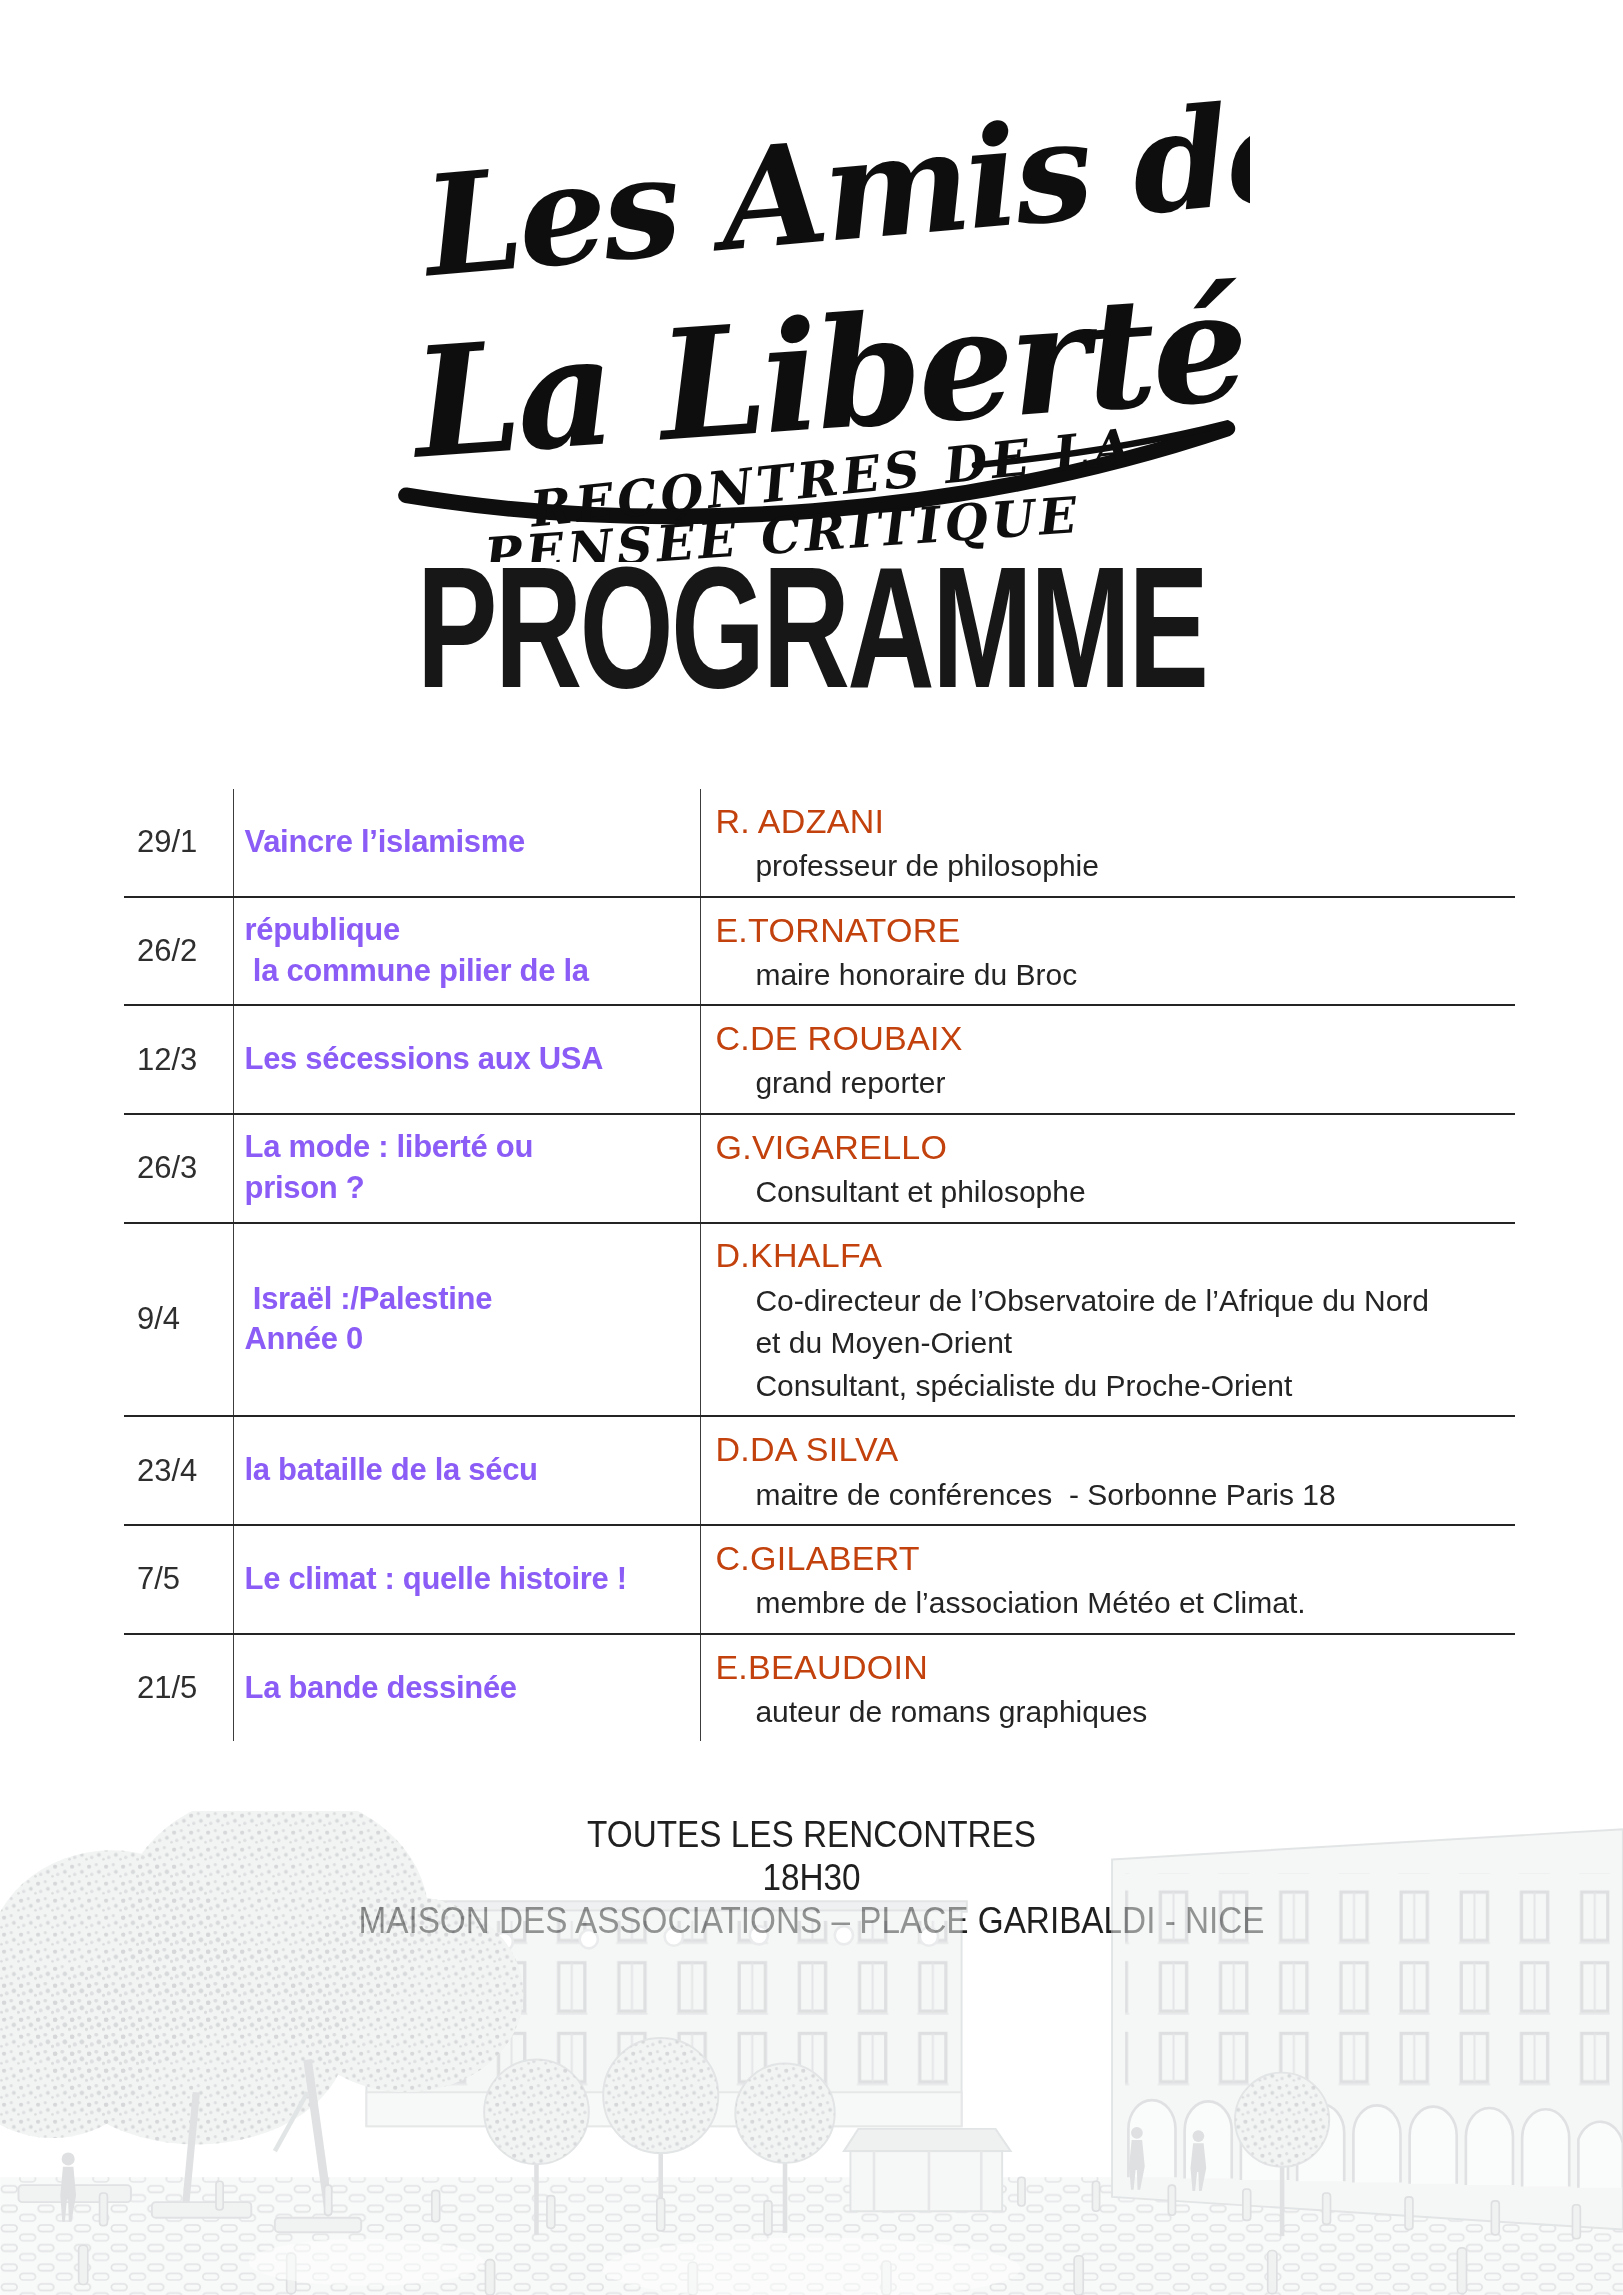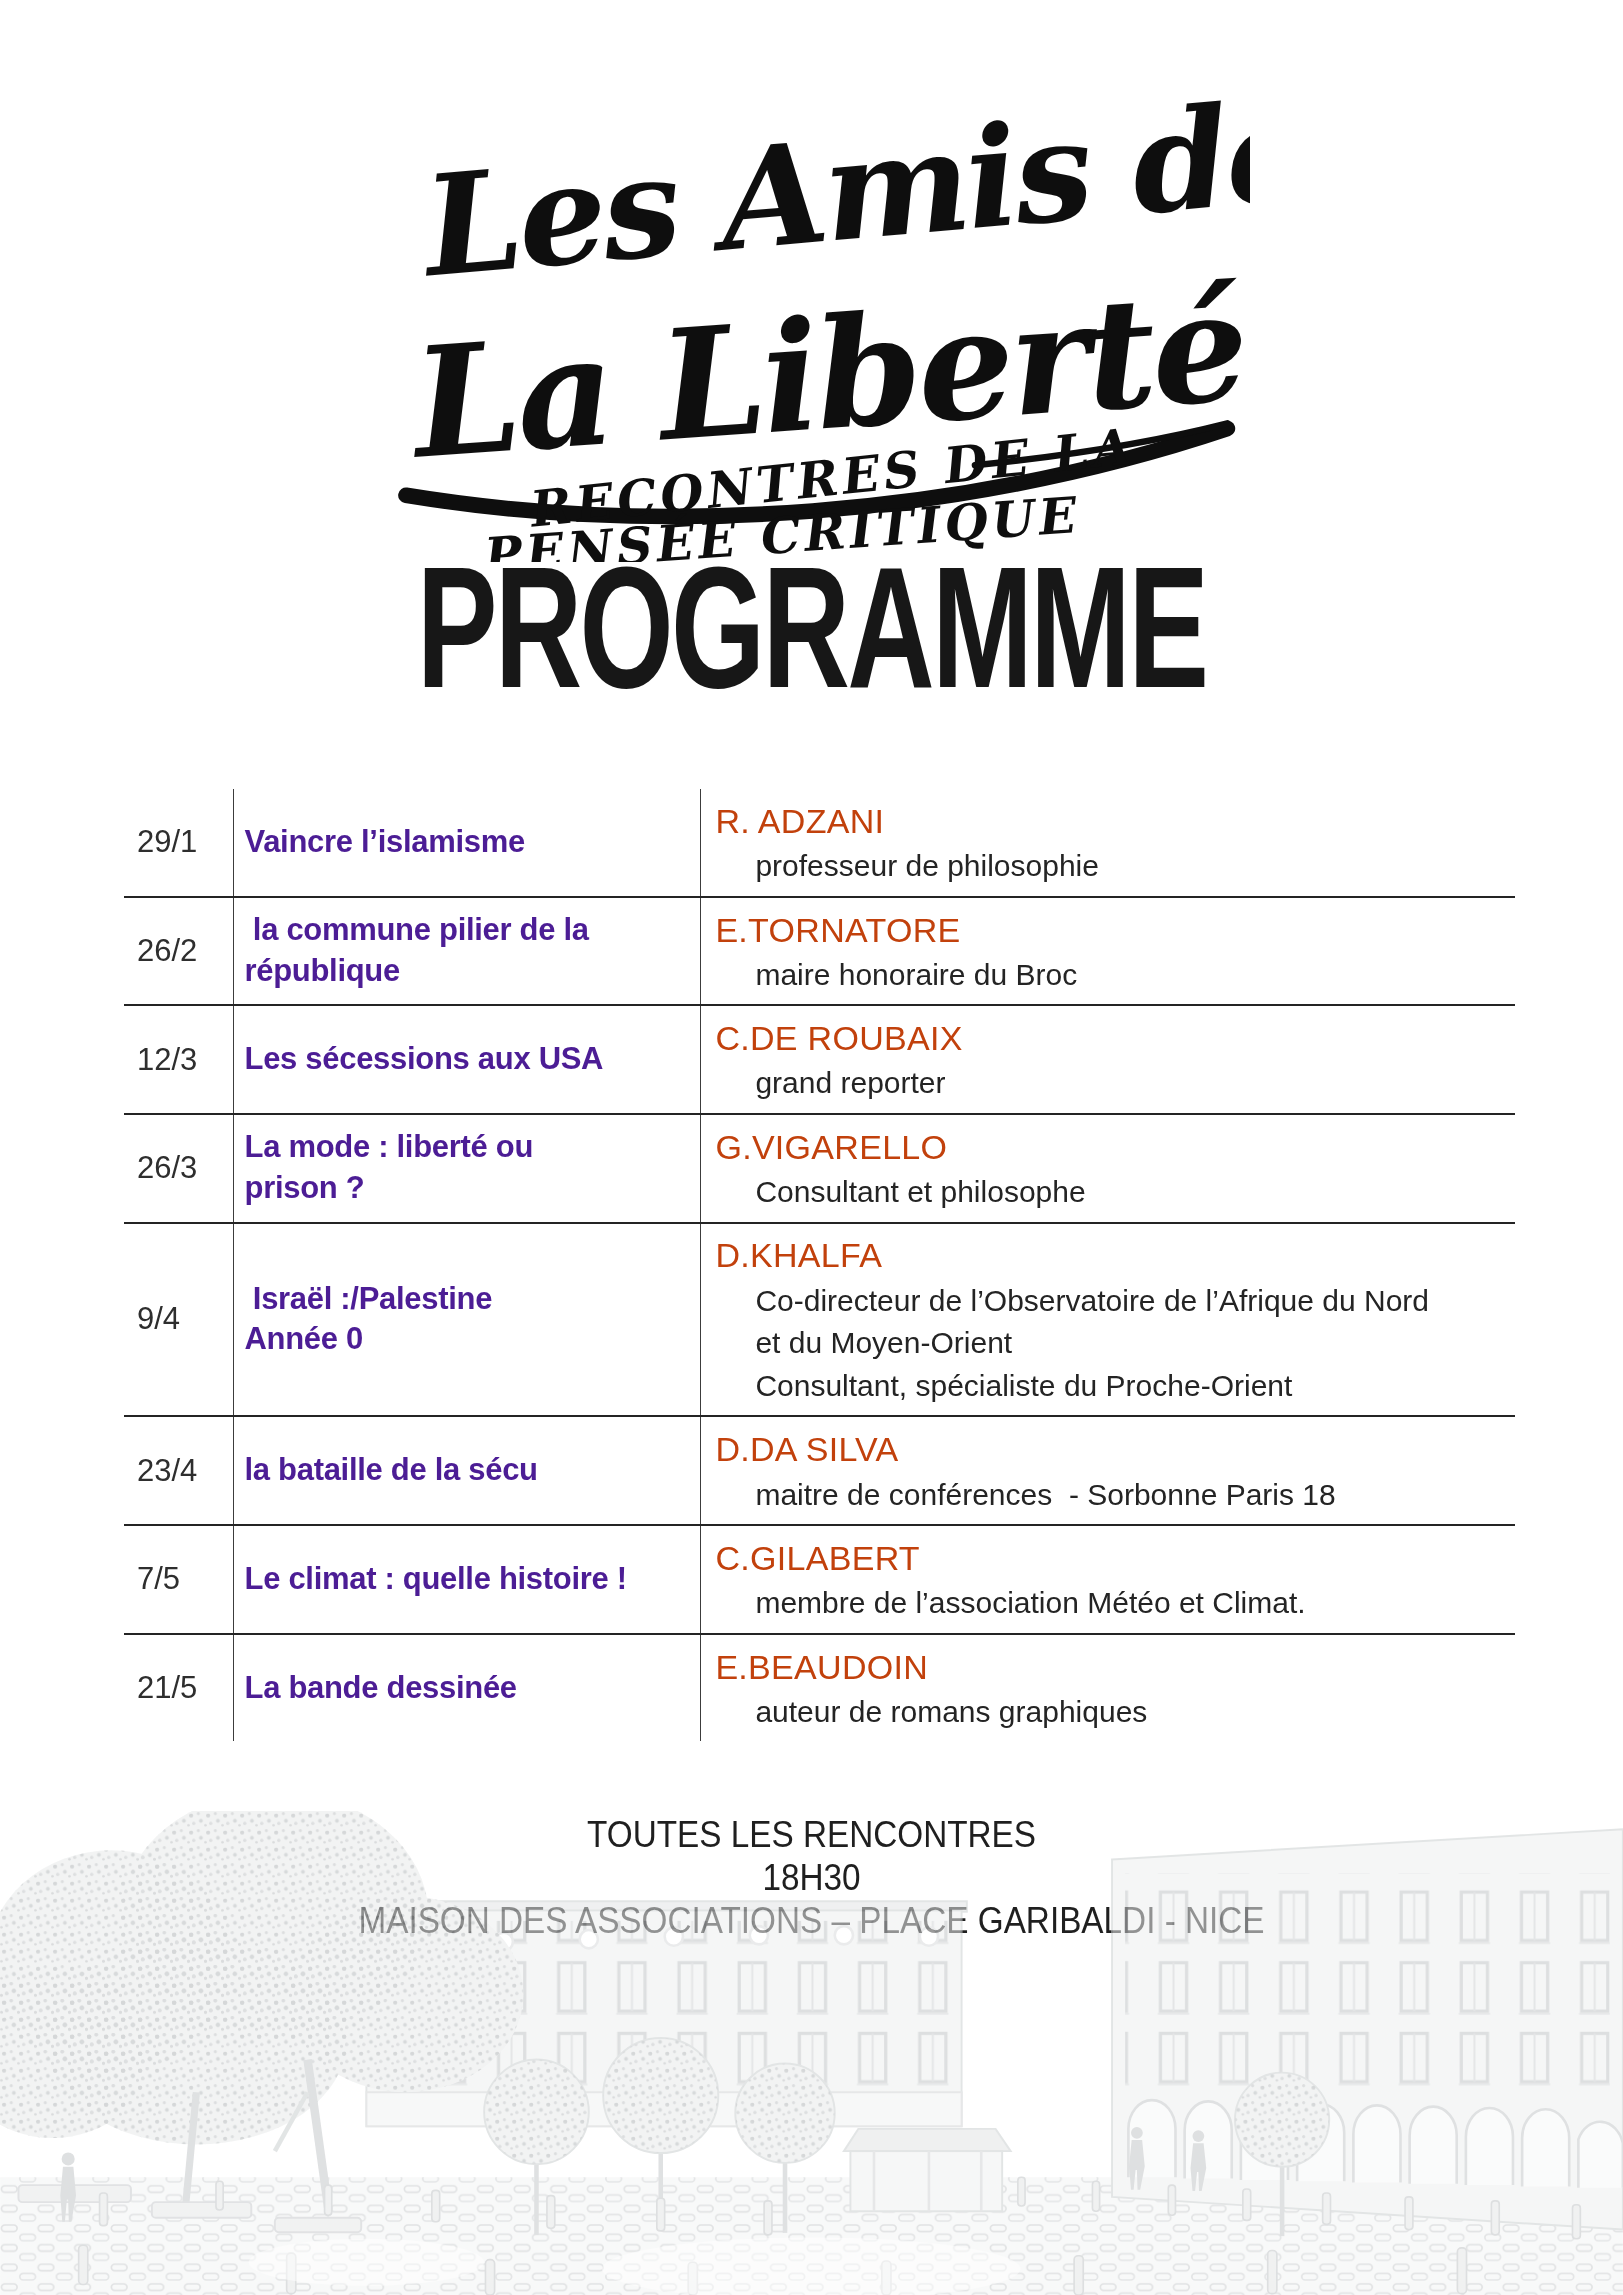--- a/index.html
+++ b/index.html
@@ -19,21 +19,21 @@
     font-size:173px;font-weight:bold;line-height:1;letter-spacing:-3.9px;white-space:nowrap;
     transform:scaleX(0.70);transform-origin:50% 50%;color:#171717;
   }
   
   .schedule{position:absolute;left:124px;top:789px;width:1391px;}
   .row{display:grid;grid-template-columns:110px 467px 813px;border-bottom:2px solid #242424;}
   .row:last-child{border-bottom:none;}
   .cell{display:flex;flex-direction:column;justify-content:center;padding:7.9px 0;}
   .c-date{border-right:1.3px solid #3c3c3c;padding-left:13px;font-size:31px;color:#2e2e2e;}
   .c-topic{border-right:1.3px solid #3c3c3c;padding-left:10.5px;padding-right:13px;
-           font-weight:bold;font-size:31px;line-height:1.32;letter-spacing:-0.3px;color:#4c1d95;}
+           font-weight:bold;font-size:31px;line-height:1.32;letter-spacing:-0.3px;color:#8b5cf6;}
   .topic-line{white-space:pre;}
   .c-speaker{padding-left:14.4px;font-size:30px;line-height:1.42;color:#242424;}
   .speaker-name{font-size:34px;letter-spacing:0.3px;color:#c2410c;}
   .detail-line{white-space:pre;margin-left:40px;}
   
   .footer{
     position:absolute;top:1814px;left:0;width:100%;text-align:center;
     font-size:37px;line-height:1.16;color:#1f1f1f;transform:scaleX(0.9);transform-origin:50% 50%;
     white-space:nowrap;
   }
@@ -68,22 +68,22 @@
         <div class="speaker-name">R. ADZANI</div>
         <div>
             <div class="detail-line">professeur de philosophie</div>
           </div>
       </div>
     </div>
 
     <div class="row">
       <div class="cell c-date">26/2</div>
       <div class="cell c-topic">
+          <div class="topic-line">république</div>
           <div class="topic-line"> la commune pilier de la</div>
-          <div class="topic-line">république</div>
         </div>
       <div class="cell c-speaker">
         <div class="speaker-name">E.TORNATORE</div>
         <div>
             <div class="detail-line">maire honoraire du Broc</div>
           </div>
       </div>
     </div>
 
     <div class="row">

